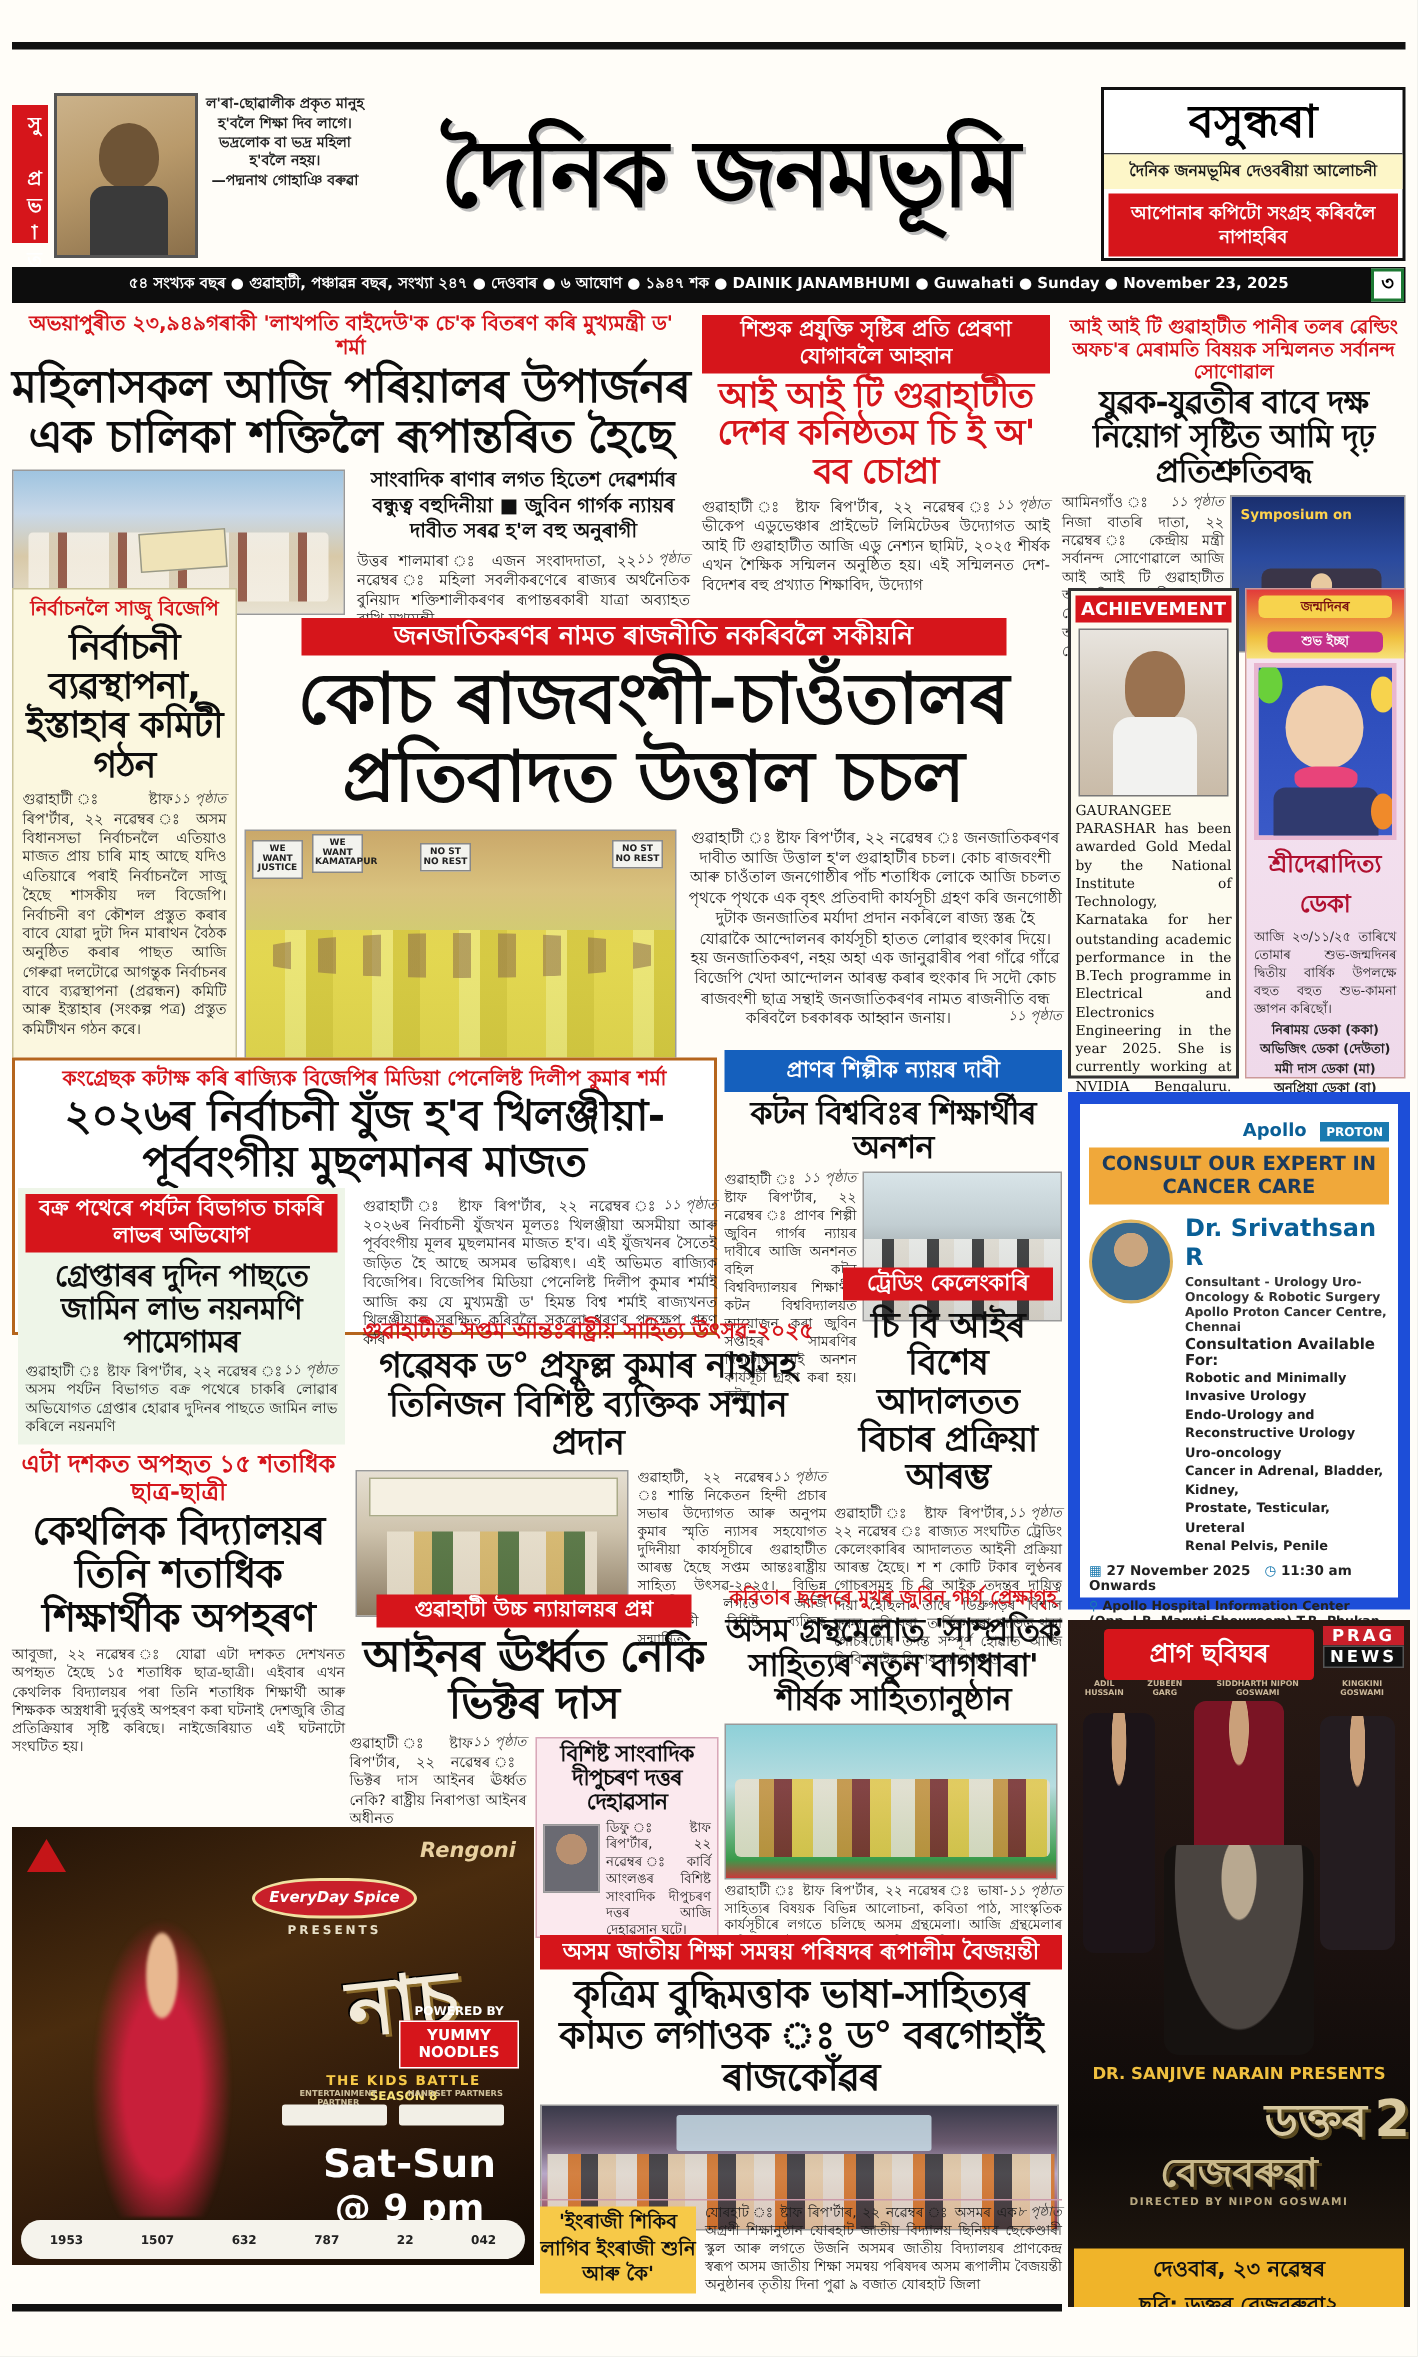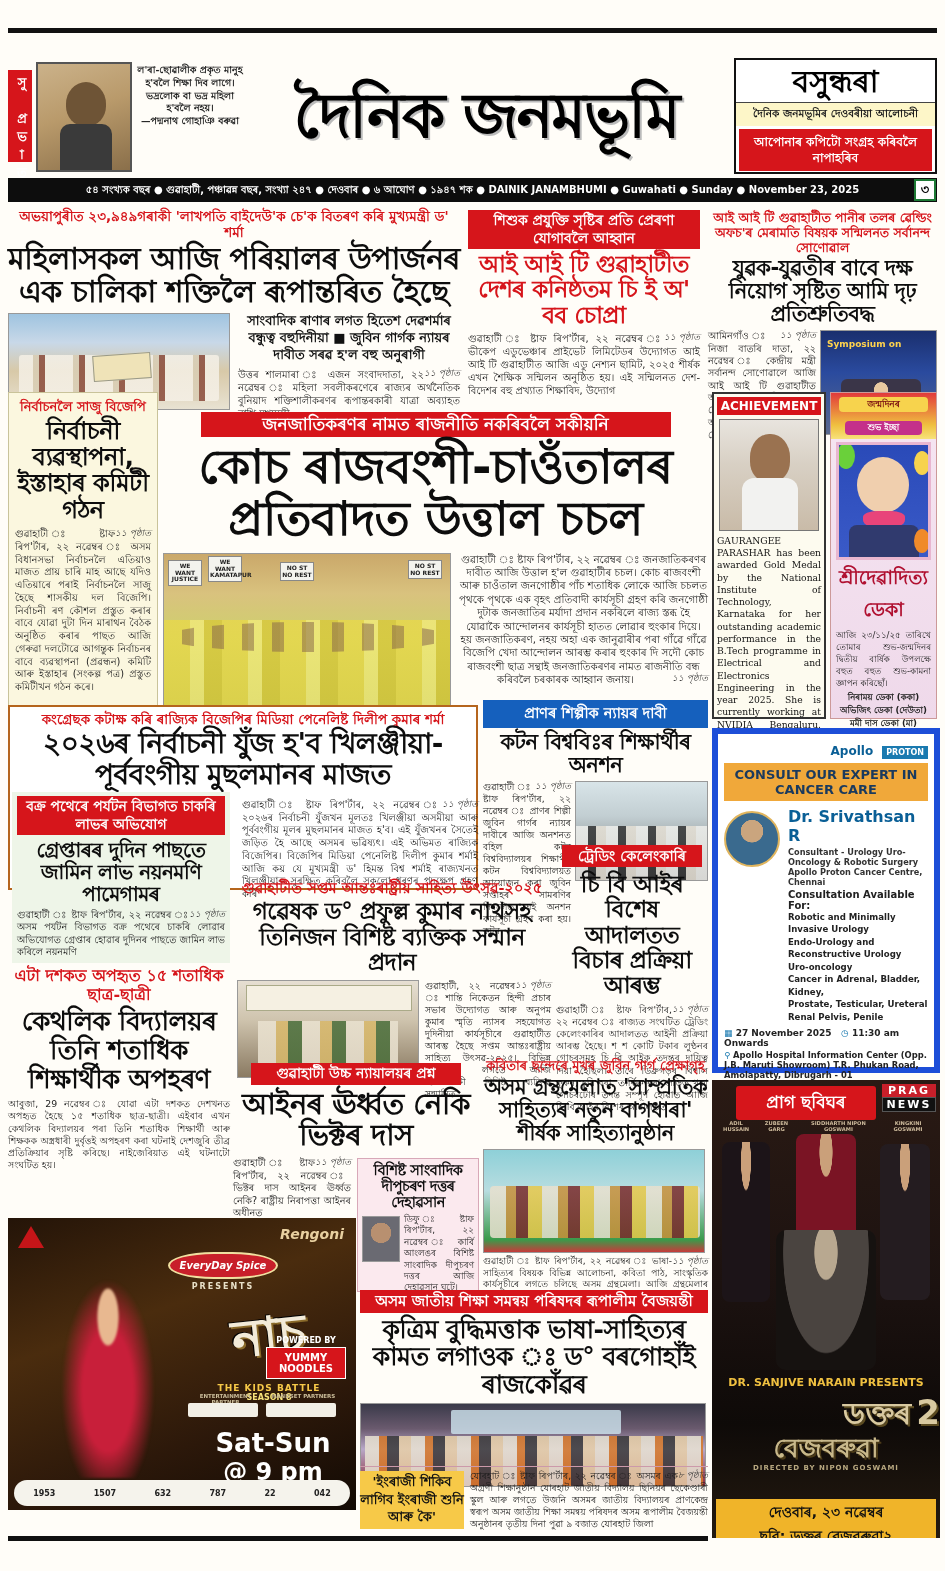--- a/index.html
+++ b/index.html
@@ -142,21 +142,21 @@
       <div style="position:absolute; left:14px; bottom:4px; right:14px; text-align:center; font-size:8.5px; font-weight:bold; color:#fff; background:#c4308a; border-radius:4px;">শুভ ইচ্ছা</div>
     </div>
     <div class="photo" style="width:95px; height:118px; margin:3px auto; background:linear-gradient(180deg,#2a4ab8 0%,#3a5ac8 100%); border:3px solid #e8b6d0;">
       <div class="abs" style="left:18px; top:12px; width:52px; height:56px; border-radius:50%; background:#f0cfae;"></div>
       <div class="abs" style="left:24px; top:66px; width:42px; height:18px; background:#e8447a; border-radius:40% 40% 60% 60%;"></div>
       <div class="abs" style="left:10px; top:80px; width:70px; height:38px; background:#303a6e; border-radius:8px 8px 0 0;"></div>
       <div class="abs" style="left:-2px; top:-2px; width:18px; height:26px; background:#6ad03a; border-radius:50%;"></div>
       <div class="abs" style="right:-2px; top:6px; width:16px; height:24px; background:#f7d34d; border-radius:50%;"></div>
       <div class="abs" style="right:-2px; bottom:4px; width:16px; height:24px; background:#f08a2a; border-radius:50%;"></div>
     </div>
-    <div style="text-align:center; font-size:19px; font-weight:bold; color:#b01030;">শ্ৰীদেৱাদিত্য ডেকা</div>
+    <div style="text-align:center; font-size:16px; font-weight:bold; color:#b01030;">শ্ৰীদেৱাদিত্য ডেকা</div>
     <div style="font-size:8.6px; text-align:justify; padding:2px 5px; line-height:1.4; color:#222;">আজি ২৩/১১/২৫ তাৰিখে তোমাৰ শুভ-জন্মদিনৰ দ্বিতীয় বাৰ্ষিক উপলক্ষে বহুত বহুত শুভ-কামনা জ্ঞাপন কৰিছোঁ।</div>
     <div style="font-size:8.6px; font-weight:bold; text-align:center; line-height:1.5; color:#222;">
         <div>নিৰাময় ডেকা (ককা)</div>
         <div>অভিজিৎ ডেকা (দেউতা)</div>
         <div>মমী দাস ডেকা (মা)</div>
         <div>অনুপ্ৰিয়া ডেকা (বা)</div>
         <div>দক্ষিণ আতিলা গাঁও, যোৰহাট-১</div>
       </div>
   </div>
 
@@ -174,21 +174,21 @@
     <div class="hl" style="font-size:20px; margin-top:4px;">গ্ৰেপ্তাৰৰ দুদিন পাছতে জামিন লাভ নয়নমণি পামেগামৰ</div>
     <div class="body-txt" style="font-size:9.6px; margin-top:4px;">
       <span class="jump">১১ পৃষ্ঠাত</span>
       <span>গুৱাহাটী ঃ ষ্টাফ ৰিপ'ৰ্টাৰ, ২২ নৱেম্বৰ ঃ অসম পৰ্যটন বিভাগত বক্ৰ পথেৰে চাকৰি লোৱাৰ অভিযোগত গ্ৰেপ্তাৰ হোৱাৰ দুদিনৰ পাছতে জামিন লাভ কৰিলে নয়নমণি</span>
     </div>
   </div>
 
   <div class="abs" style="left:8px; top:966px; width:222px;">
     <div class="kick-red" style="font-size:16px;">এটা দশকত অপহৃত ১৫ শতাধিক ছাত্ৰ-ছাত্ৰী</div>
     <div class="hl" style="font-size:26px; margin-top:3px;">কেথলিক বিদ্যালয়ৰ তিনি শতাধিক শিক্ষাৰ্থীক অপহৰণ</div>
-    <div class="body-txt" style="font-size:9.4px; margin-top:5px;">আবুজা, 29 নৱেম্বৰ ঃ যোৱা এটা দশকত দেশখনত অপহৃত হৈছে ১৫ শতাধিক ছাত্ৰ-ছাত্ৰী। এইবাৰ এখন কেথলিক বিদ্যালয়ৰ পৰা তিনি শতাধিক শিক্ষাৰ্থী আৰু শিক্ষকক অস্ত্ৰধাৰী দুৰ্বৃত্তই অপহৰণ কৰা ঘটনাই দেশজুৰি তীব্ৰ প্ৰতিক্ৰিয়াৰ সৃষ্টি কৰিছে। নাইজেৰিয়াত এই ঘটনাটো সংঘটিত হয়।</div>
+    <div class="body-txt" style="font-size:9.4px; margin-top:5px;">আবুজা, ২২ নৱেম্বৰ ঃ যোৱা এটা দশকত দেশখনত অপহৃত হৈছে ১৫ শতাধিক ছাত্ৰ-ছাত্ৰী। এইবাৰ এখন কেথলিক বিদ্যালয়ৰ পৰা তিনি শতাধিক শিক্ষাৰ্থী আৰু শিক্ষকক অস্ত্ৰধাৰী দুৰ্বৃত্তই অপহৰণ কৰা ঘটনাই দেশজুৰি তীব্ৰ প্ৰতিক্ৰিয়াৰ সৃষ্টি কৰিছে। নাইজেৰিয়াত এই ঘটনাটো সংঘটিত হয়।</div>
   </div>
 
   <div class="abs" style="left:483px; top:700px; width:225px;">
     <div style="background:#1560bd; color:#fff; font-weight:bold; font-size:14.5px; text-align:center; padding:2px 4px;">প্ৰাণৰ শিল্পীক ন্যায়ৰ দাবী</div>
     <div class="hl" style="font-size:21px; margin-top:3px;">কটন বিশ্ববিঃৰ শিক্ষাৰ্থীৰ অনশন</div>
     <div style="position:relative; margin-top:4px; height:104px;">
       <div class="body-txt" style="position:absolute; left:0; top:0; width:88px; font-size:9.2px;">
         <span class="jump">১১ পৃষ্ঠাত</span>
         <span>গুৱাহাটী ঃ ষ্টাফ ৰিপ'ৰ্টাৰ, ২২ নৱেম্বৰ ঃ প্ৰাণৰ শিল্পী জুবিন গাৰ্গৰ ন্যায়ৰ দাবীৰে আজি অনশনত বহিল কটন বিশ্ববিদ্যালয়ৰ শিক্ষাৰ্থী। কটন বিশ্ববিদ্যালয়ত আয়োজন কৰা জুবিন সপ্তাহৰ সামৰণিৰ দিনটোত এই অনশন কাৰ্যসূচী গ্ৰহণ কৰা হয়। কটন</span>
       </div>
@@ -215,21 +215,21 @@
         <div class="abs" style="left:8px; top:4px; width:166px; height:26px; background:#f5f0e2; border:1px solid #aa8; font-size:6px; color:#a33; text-align:center; line-height:26px;">&nbsp;</div>
         <div class="abs" style="left:20px; bottom:0; width:140px; height:56px; background:repeating-linear-gradient(90deg,#eae2d0 0 18px,#d8b86a 18px 30px,#4a6e3a 30px 44px); opacity:.85;"></div>
       </div>
       <div class="body-txt" style="position:absolute; left:192px; top:0; width:126px; font-size:9.2px;">
         <span class="jump">১১ পৃষ্ঠাত</span>
         <span>গুৱাহাটী, ২২ নৱেম্বৰ ঃ শান্তি নিকেতন হিন্দী প্ৰচাৰ সভাৰ উদ্যোগত আৰু অনুপম কুমাৰ স্মৃতি ন্যাসৰ সহযোগত দুদিনীয়া কাৰ্যসূচীৰে গুৱাহাটীত আৰম্ভ হৈছে সপ্তম আন্তঃৰাষ্ট্ৰীয় সাহিত্য উৎসৱ-২০২৫। বিভিন্ন কাৰ্যসূচীৰ লগতে আজি তিনিগৰাকী বিশিষ্ট ব্যক্তিক সন্মানিত</span>
       </div>
     </div>
   </div>
 
-  <div class="abs" style="left:712px; top:728px; width:228px; height:345px; background:#fff; border:6px solid #1d4ed8; padding:6px;">
+  <div class="abs" style="left:712px; top:728px; width:228px; height:345px; background:#fff; border:8px solid #1d4ed8; padding:6px;">
     <div style="text-align:right;">
       <span style="color:#0a5f96; font-weight:bold; font-size:12px;">Apollo</span>
       <span style="background:#1a7ab0; color:#fff; font-size:8px; font-weight:bold; padding:2px 4px; margin-left:4px;">PROTON</span>
     </div>
     <div style="background:#f0a83a; color:#1a3a5e; font-weight:bold; font-size:13px; text-align:center; padding:4px 2px; margin-top:4px;">CONSULT OUR EXPERT IN CANCER CARE</div>
     <div style="position:relative; margin-top:6px; min-height:64px;">
       <div style="position:absolute; left:0; top:4px; width:56px; height:56px; border-radius:50%; background:radial-gradient(circle at 50% 35%,#caa57e 26%,#3a6a8e 27% 100%); border:2px solid #e0b55e;"></div>
       <div style="margin-left:64px;">
         <div style="color:#0a5f96; font-weight:bold; font-size:16px;">Dr. Srivathsan R</div>
         <div style="font-size:8.2px; font-weight:bold; color:#333; margin-top:2px;">Consultant - Urology Uro-Oncology &amp; Robotic Surgery</div>

